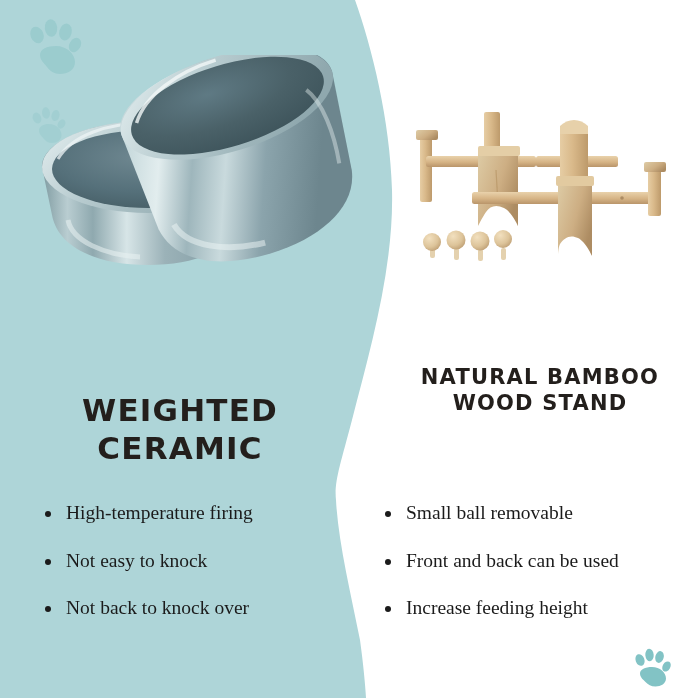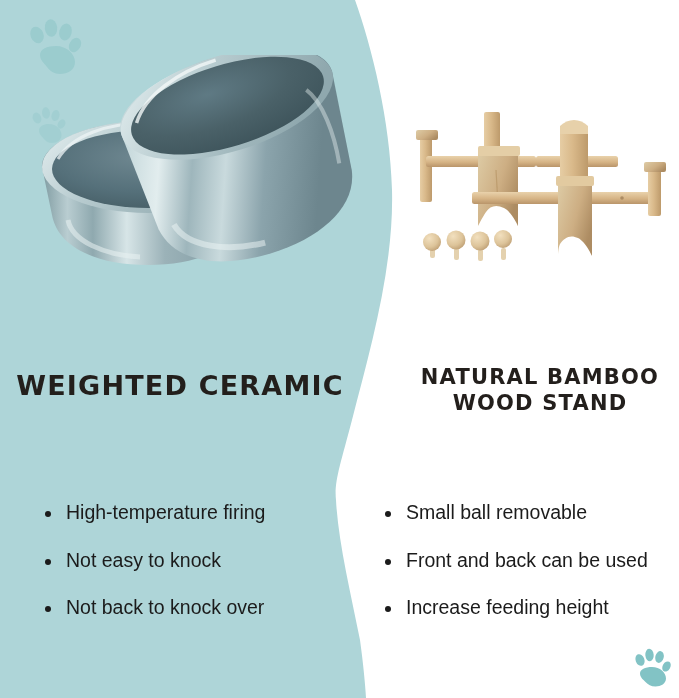--- a/index.html
+++ b/index.html
@@ -29,31 +29,31 @@
     position:absolute;
     font-family:"DejaVu Sans", sans-serif;
     font-weight:bold;
     color:#231f1c;
     letter-spacing:1.2px;
     text-transform:uppercase;
     line-height:1.22;
     text-align:center;
     -webkit-font-smoothing:antialiased;
   }
-  .heading-left{left:10px;top:370px;width:340px;font-size:27px;}
+  .heading-left{left:10px;top:392px;width:340px;font-size:31px;}
   .heading-right{left:392px;top:365px;width:296px;font-size:21px;}
   .heading-right .l2{display:block;}
 
   
   .bullets{position:absolute;margin:0;padding:0;list-style:none;}
   .bullets li{
     position:relative;
     padding-left:24px;
     color:#1b1b1b;
-    font-family:Liberation Sans, sans-serif;
+    font-family:Liberation Serif, serif;
     font-size:19.5px;
     line-height:1;
     margin-bottom:28px;
     white-space:nowrap;
   }
   .bullets li::before{
     content:"";
     position:absolute;
     left:3px;top:8px;
     width:6px;height:6px;

